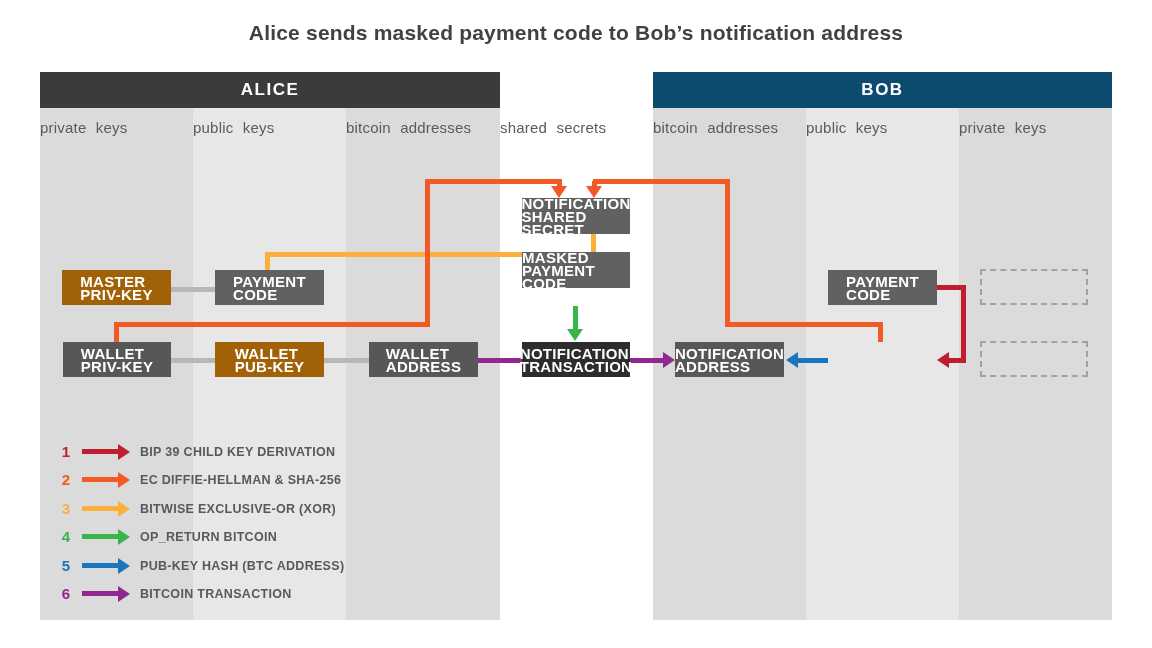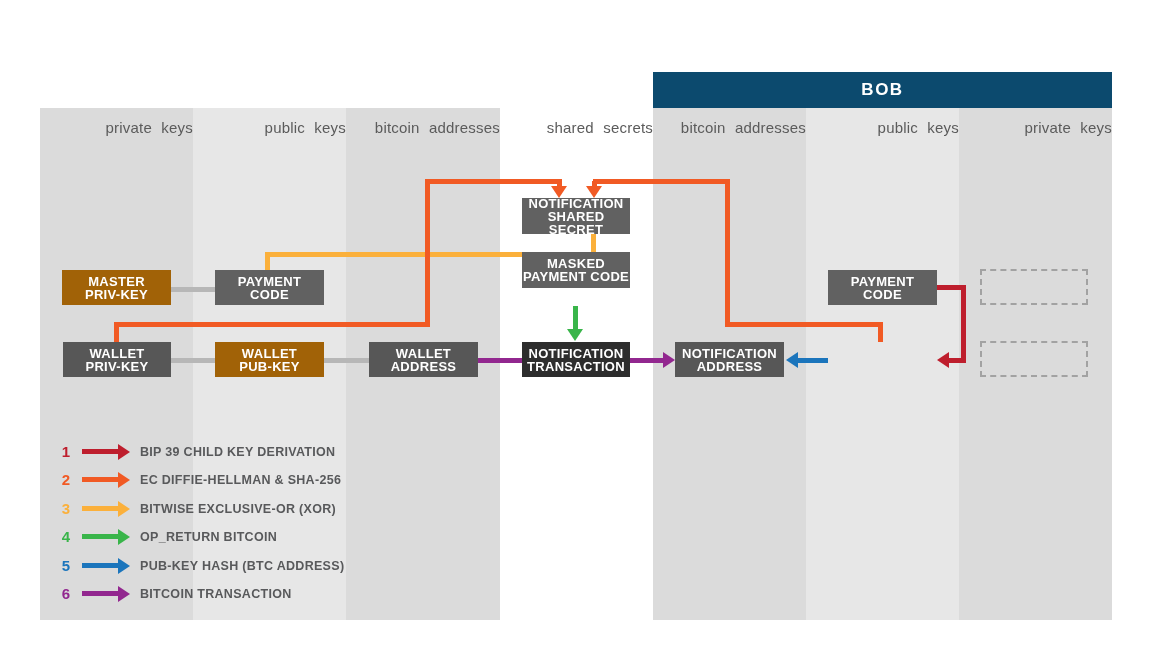--- a/index.html
+++ b/index.html
@@ -7,44 +7,46 @@
          font-family:"Liberation Sans",sans-serif;}
   .title{position:absolute;left:0;top:21px;width:100%;text-align:center;
          font-size:21px;font-weight:bold;color:#414042;letter-spacing:.2px}
   .hdr{position:absolute;top:72px;height:36px;display:flex;align-items:center;justify-content:center;
        color:#fff;font-weight:bold;font-size:17px;letter-spacing:1.5px}
   .hdr.alice{left:40px;width:460px;background:#3b3b3b}
   .hdr.bob{left:653px;width:459px;background:#0c4a6e}
   .col{position:absolute;top:108px;height:512px}
   .col.dk{background:#dbdbdb}.col.lt{background:#e7e7e7}
   .collabel{position:absolute;top:119px;height:18px;font-size:15px;color:#5b5b5b;
-            text-align:right;word-spacing:5px;letter-spacing:.2px}
-  .box{position:absolute;display:flex;align-items:center;justify-content:center;text-align:center;
-       color:#fff;font-weight:bold;font-size:13px;line-height:13px;letter-spacing:.3px;white-space:pre-line}
+            text-align:left;word-spacing:5px;letter-spacing:.2px}
+  .box{position:absolute;display:flex;align-items:center;justify-content:center;
+       color:#fff;font-weight:bold;font-size:15px;line-height:13px;letter-spacing:.3px;white-space:pre-line}
   .bg-dark{background:#616161}.bg-darker{background:#575757}.bg-black{background:#2d2d2d}.bg-light{background:#a16207}
   .dash{position:absolute;border:2px dashed #a2a2a2}
   .grp{position:absolute;left:0;top:0}
   .seg{position:absolute;background:currentColor}
   .head{position:absolute;width:0;height:0;border-style:solid;border-color:transparent}
   .head.d{border-width:12px 8px 0 8px;border-top-color:currentColor}
   .head.r{border-width:8px 0 8px 12px;border-left-color:currentColor}
   .head.l{border-width:8px 12px 8px 0;border-right-color:currentColor}
   .legend-row{position:absolute;left:56px;display:flex;align-items:center;height:21px}
   .lnum{width:20px;text-align:center;font-size:15px;font-weight:bold}
   .larrow{position:relative;width:48px;height:16px;margin-left:6px}
   .larrow .seg{left:0;top:5.5px;width:36px;height:5px}
   .larrow .head{left:36px;top:0}
   .llabel{margin-left:10px;font-size:12.5px;font-weight:bold;color:#58595b;letter-spacing:.3px}
 </style>
 </head>
 <body>
 
 <div class="stage">
 
+  <div class="title">Alice sends masked payment code to Bob’s notification address</div>
 
+  <div class="hdr alice">ALICE</div>
   <div class="hdr bob">BOB</div>
 
   <div class="col dk" style="left:40px;width:153px"></div>
   <div class="col lt" style="left:193px;width:153px"></div>
   <div class="col dk" style="left:346px;width:154px"></div>
   <div class="col dk" style="left:653px;width:153px"></div>
   <div class="col lt" style="left:806px;width:153px"></div>
   <div class="col dk" style="left:959px;width:153px"></div>
 
   <div class="collabel" style="left:40px;width:153px">private keys</div>

